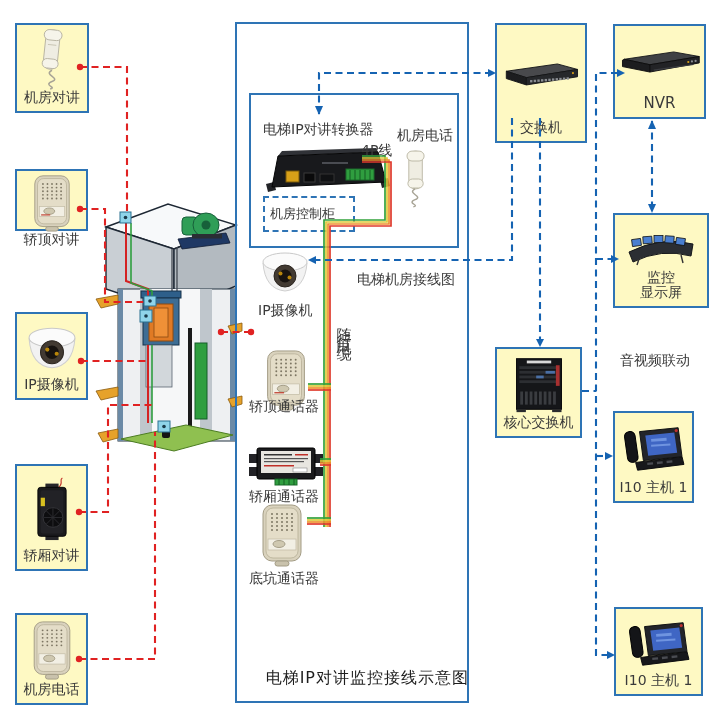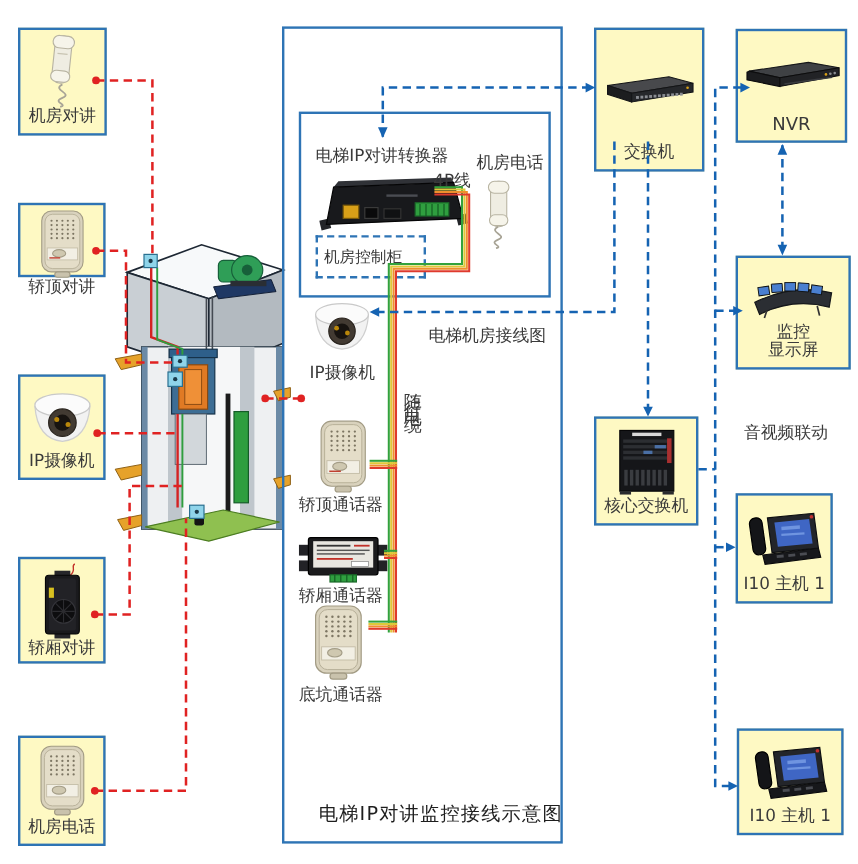--- a/index.html
+++ b/index.html
@@ -160,21 +160,21 @@
       <ellipse cx="24" cy="13" rx="22" ry="9" fill="#fbfbfb" stroke="#c9c9c9"></ellipse>
       <circle cx="24" cy="27" r="11" fill="#423a32" stroke="#2a241e"></circle>
       <circle cx="24" cy="27" r="6.5" fill="#171310"></circle>
       <circle cx="19.5" cy="24.5" r="2" fill="#b8860b"></circle>
       <circle cx="28.5" cy="28.5" r="2" fill="#b8860b"></circle>
     </svg>
   </div>
   <div class="lbl">IP摄像机</div>
 </div>
 
-<div class="box" style="left:15px;top:464px;width:73px;height:89px;">
+<div class="box" style="left:15px;top:464px;width:73px;height:107px;">
   <div class="dev">
     <svg class="devsvg" width="44" height="64" viewBox="0 -6 44 68">
       <path d="M29,5 C35,0 29,-3 33,-5" stroke="#c23028" fill="none" stroke-width="1.2"></path>
       <rect x="15" y="1" width="14" height="6" fill="#26262a"></rect>
       <rect x="15" y="55" width="14" height="6" fill="#26262a"></rect>
       <rect x="7" y="5" width="30" height="52" rx="3" fill="#1a1a1d" stroke="#050505"></rect>
       <rect x="10" y="8" width="24" height="46" rx="2" fill="#222226"></rect>
       <rect x="10" y="16" width="4.5" height="9" fill="#d8c020"></rect>
       <circle cx="23" cy="37" r="10.5" fill="#0d0d0f" stroke="#35353a"></circle>
       <path d="M13,37 H33 M23,27 V47 M16,30 L30,44 M16,44 L30,30" stroke="#2c2c30" stroke-width="1"></path>
@@ -303,21 +303,21 @@
         <circle cx="23" cy="27" r="1"></circle>
         <circle cx="28" cy="27" r="1"></circle>
         <circle cx="33" cy="27" r="1"></circle>
     </g>
     <rect x="9" y="36" width="28" height="11" fill="#f2efe4" stroke="#c5bea8" stroke-width="0.8"></rect>
     <ellipse cx="20" cy="41" rx="6" ry="3.5" fill="#cfc8b0" stroke="#a59e88"></ellipse>
     <rect x="11" y="44.5" width="10" height="1.3" fill="#c04030"></rect>
     <rect x="16" y="58" width="14" height="5" rx="2.5" fill="#c9c2ac" stroke="#a39c85"></rect>
   </svg>
 </div>
-<div class="flabel" style="left:249px;top:412px;">轿顶通话器</div>
+<div class="flabel" style="left:249px;top:398px;">轿顶通话器</div>
 
 <div style="position:absolute;left:249px;top:446px;z-index:9;">
   <svg class="devsvg" width="74" height="40" viewBox="0 0 74 40">
     <rect x="0" y="8" width="9" height="9" fill="#222226"></rect>
     <rect x="0" y="21" width="9" height="9" fill="#222226"></rect>
     <rect x="65" y="8" width="9" height="9" fill="#222226"></rect>
     <rect x="65" y="21" width="9" height="9" fill="#222226"></rect>
     <rect x="8" y="2" width="58" height="31" rx="2" fill="#1b1b1d" stroke="#000"></rect>
     <rect x="12" y="5" width="50" height="22" fill="#e8e6e0"></rect>
     <rect x="15" y="8" width="28" height="1.5" fill="#333"></rect>

